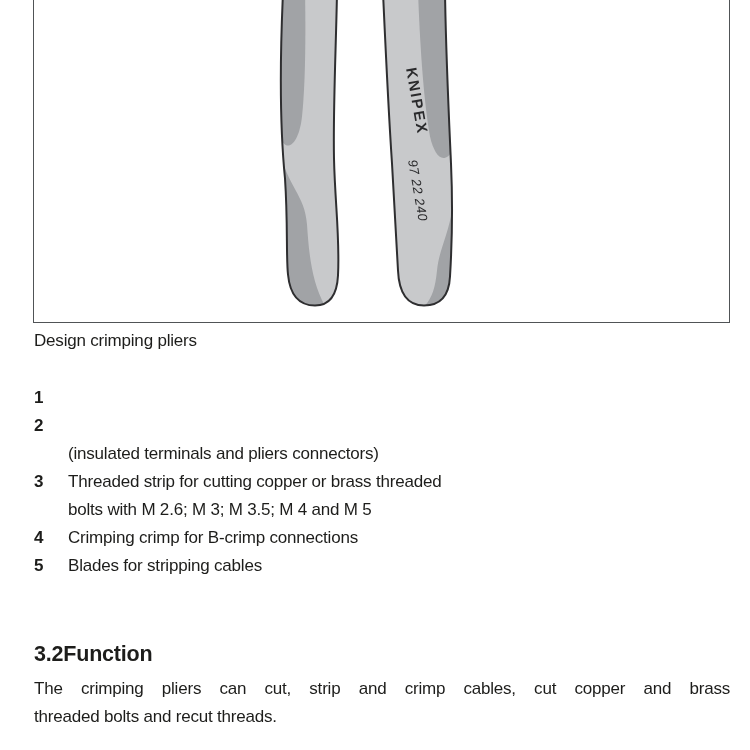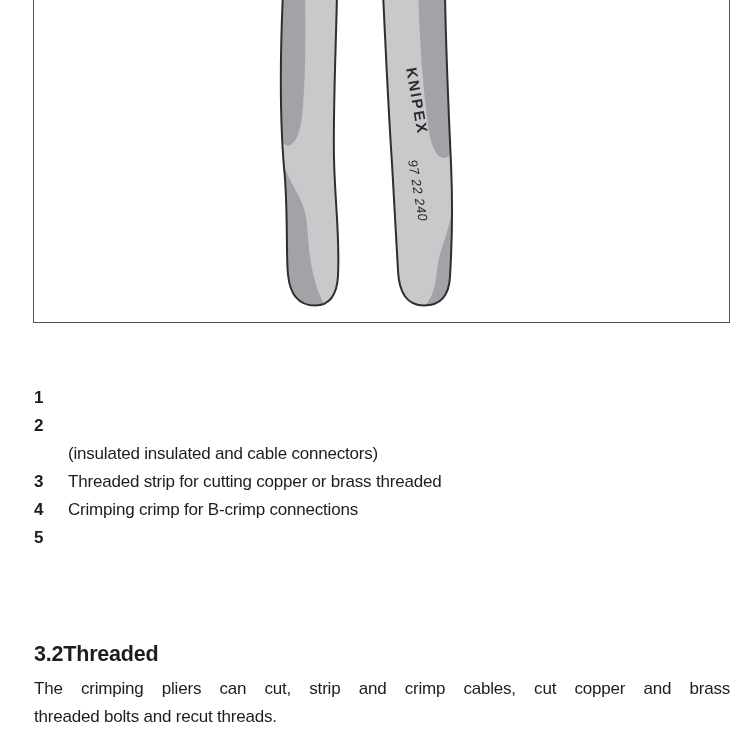--- a/index.html
+++ b/index.html
@@ -95,45 +95,51 @@
       <g fill="none" stroke-width="2" stroke="#2e2e30">
         <path d="M 249,-6 C 246,60 246,130 251,180 C 254,225 252,258 254,276 C 256,297 265,307 281,307 C 296,307 303,297 304,277 C 306,240 301,205 300,160 C 299,110 302,50 303,-6"></path>
         <path d="M 349,-6 C 352,60 355,120 358,165 C 361,215 363,250 364,272 C 365,295 374,307 390,307 C 406,307 415,298 416,278 C 418,245 419,210 417,165 C 415,120 412,60 411,-6"></path>
       </g>
 
       <text x="372" y="70" transform="rotate(80 372 70)" font-size="15" font-weight="bold" letter-spacing="2" fill="#2a2a2c">KNIPEX</text>
       <text x="374" y="162" transform="rotate(80 374 162)" font-size="13" font-style="italic" letter-spacing="0.5" fill="#2a2a2c">97 22 240</text>
     </svg>
   </div>
 
+  <div class="figure-caption">Design crimping pliers</div>
 
   <div class="parts-list">
     <div class="parts-row">
       <span class="parts-num">1</span>
     </div>
     <div class="parts-row">
       <span class="parts-num">2</span>
     </div>
     <div class="parts-row">
       <span class="parts-num"></span>
-      <span class="parts-txt">(insulated insulated and cable connectors)</span>
+      <span class="parts-txt">(insulated terminals and pliers connectors)</span>
     </div>
     <div class="parts-row">
       <span class="parts-num">3</span>
       <span class="parts-txt">Threaded strip for cutting copper or brass threaded</span>
+    </div>
+    <div class="parts-row">
+      <span class="parts-num"></span>
+      <span class="parts-txt">bolts with M 2.6; M 3; M 3.5; M 4 and M 5</span>
     </div>
     <div class="parts-row">
       <span class="parts-num">4</span>
       <span class="parts-txt">Crimping crimp for B-crimp connections</span>
     </div>
     <div class="parts-row">
       <span class="parts-num">5</span>
+      <span class="parts-txt">Blades for stripping cables</span>
     </div>
   </div>
 
   <div class="section-heading">
-    <span class="heading-number">3.2</span><span>Threaded</span>
+    <span class="heading-number">3.2</span><span>Function</span>
   </div>
 
   <div class="body-line body-line-1">The crimping pliers can cut, strip and crimp cables, cut copper and brass</div>
   <div class="body-line body-line-2">threaded bolts and recut threads.</div>
 
 </div>
 
 </body></html>

